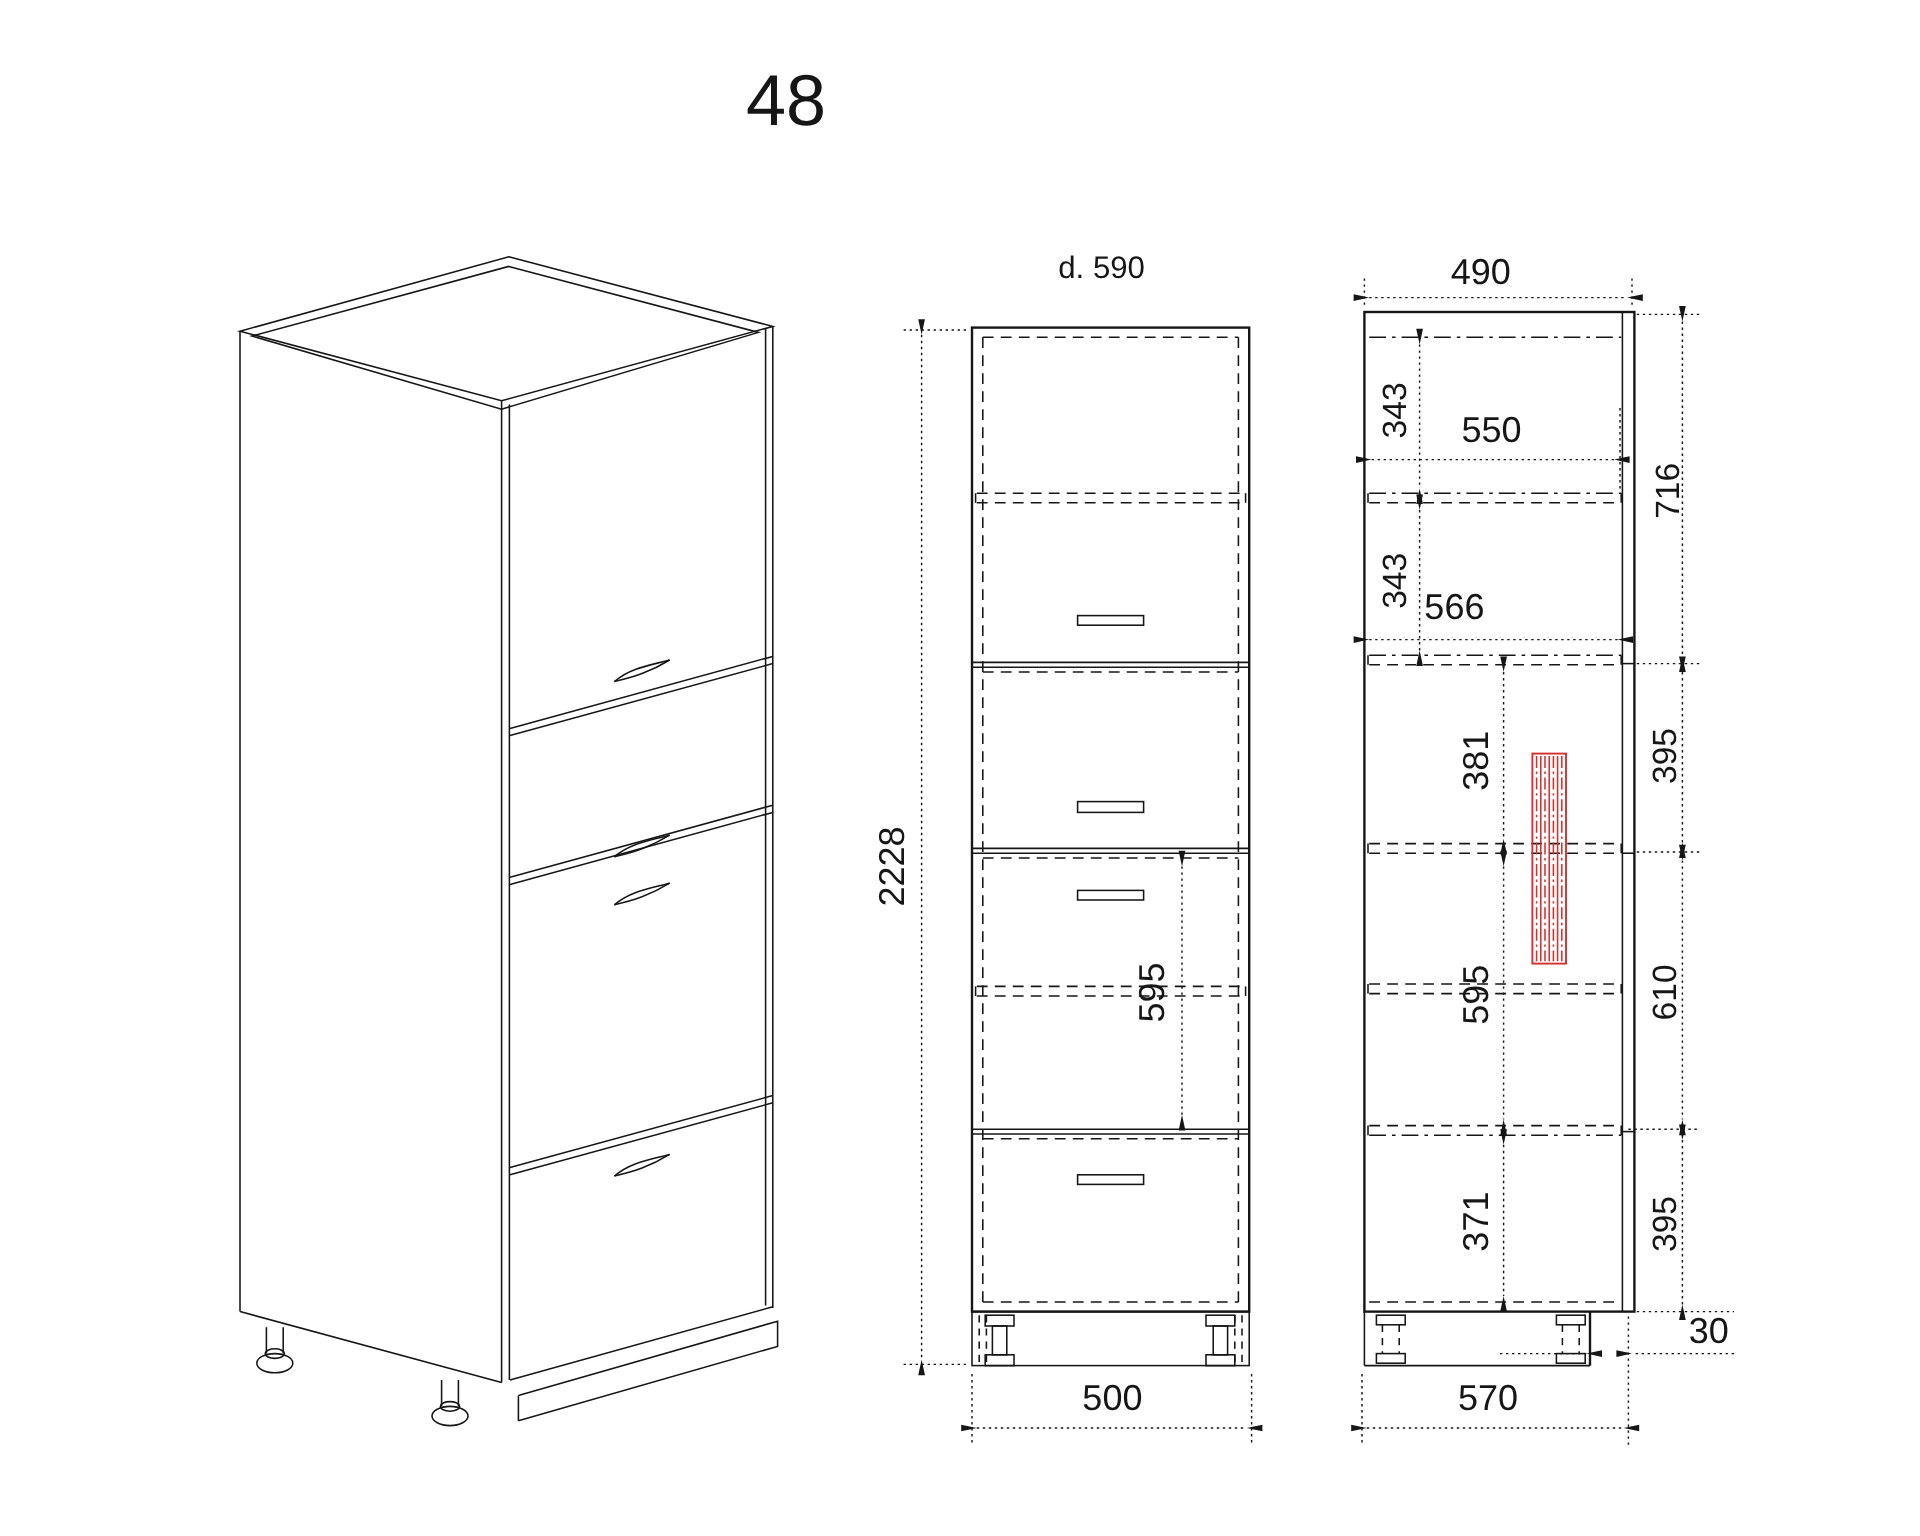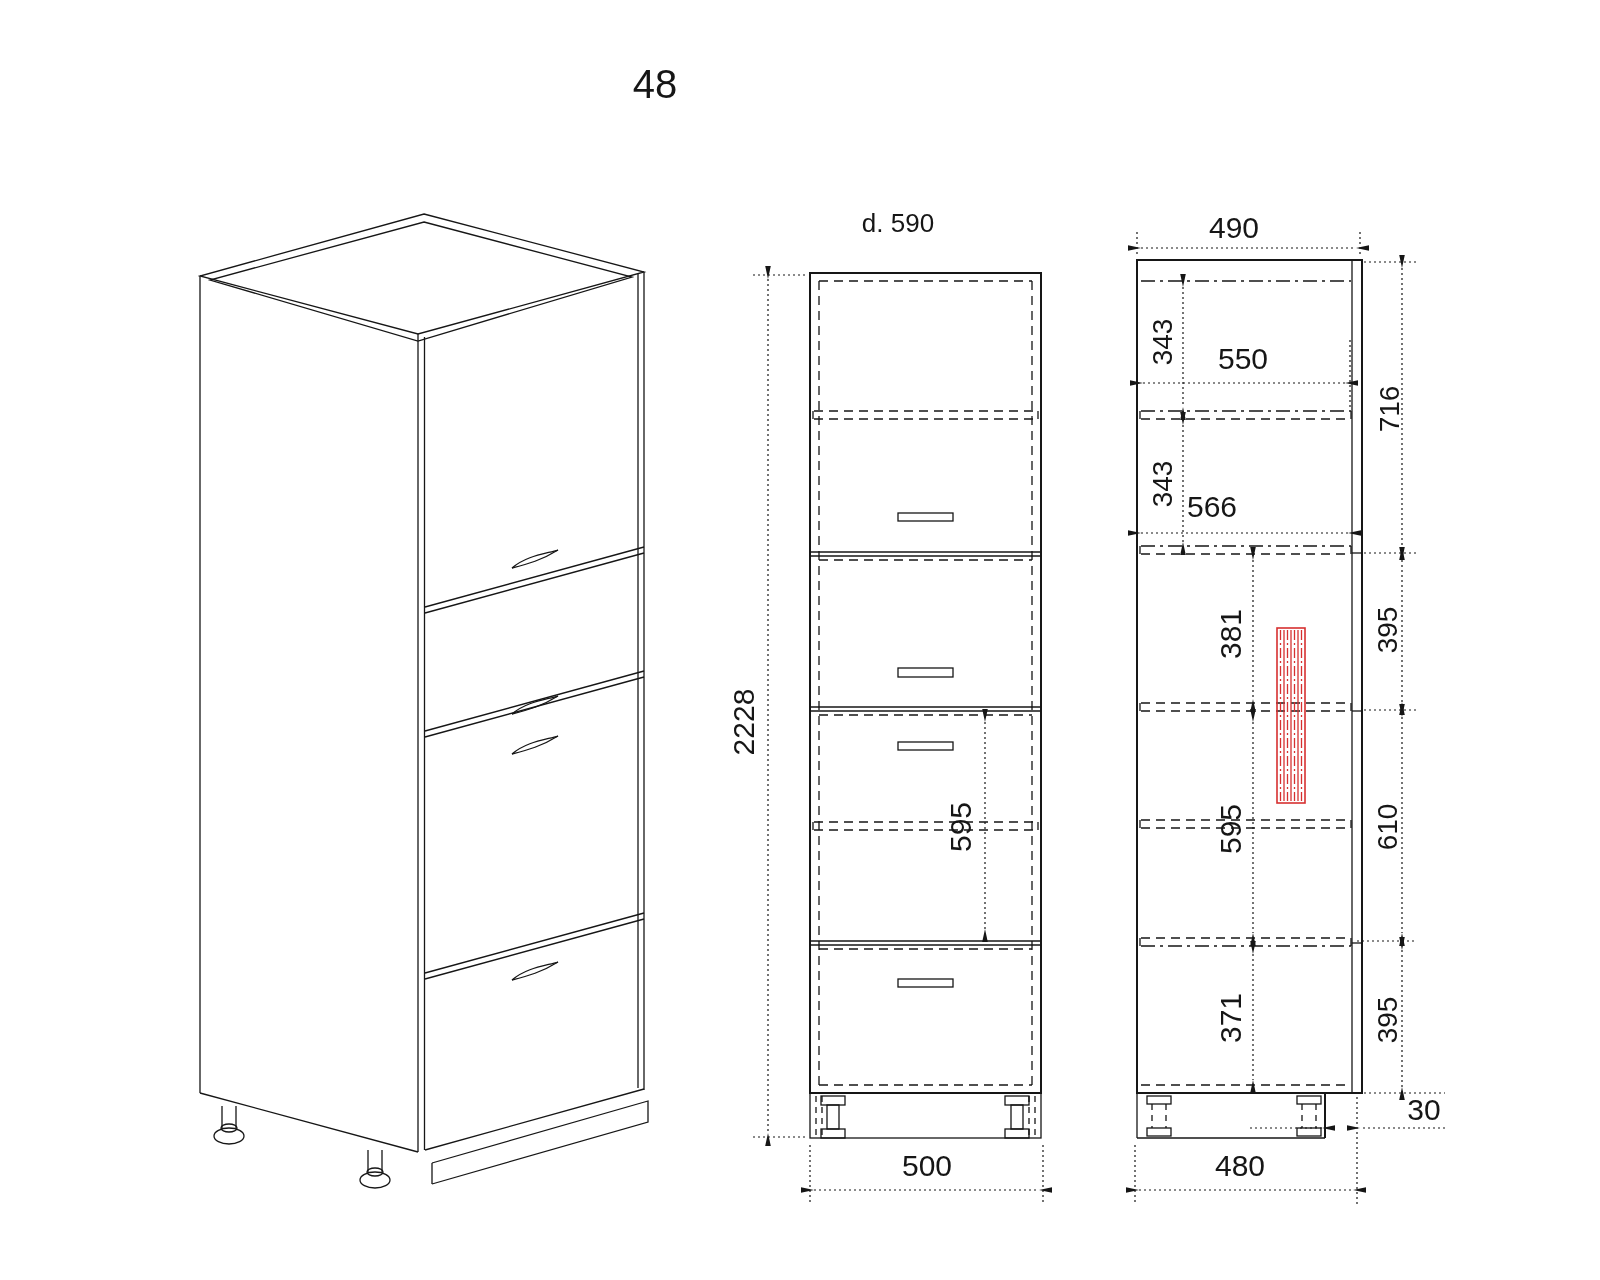--- a/index.html
+++ b/index.html
@@ -1,23 +1,23 @@
 <!DOCTYPE html>
 <html style="--line: #161616; --accent: #d63030;"><head>
 <meta charset="utf-8">
 <style>
   html,body{margin:0;padding:0;background:#ffffff;}
   #canvas{position:relative;width:1600px;height:1280px;background:#fff;overflow:hidden;
           font-family:"Liberation Sans", sans-serif;color:#111;}
   #drawing{position:absolute;left:0;top:0;}
   .lbl{position:absolute;white-space:nowrap;color:#161616;}
-  .title{font-size:40px;transform:translate(-50%,-50%);}
+  .title{font-size:60px;transform:translate(-50%,-50%);}
   .dim{font-size:30px;transform:translate(-50%,-50%);}
   .dim.rot{transform:translate(-50%,-50%) rotate(-90deg);}
-  .note{font-size:26px;transform:translate(-50%,-50%);}
+  .note{font-size:26px;transform:translate(-50%,-50%);margin-left:20px;}
   .dim.small{font-size:28px;}
 </style>
 </head>
 <body>
 
 <div id="canvas">
 
   <svg id="drawing" width="1600" height="1280" viewBox="0 0 1600 1280">
     <defs>
       <marker id="arr" markerUnits="userSpaceOnUse" markerWidth="14" markerHeight="8" refX="0.5" refY="4" orient="auto-start-reverse">
@@ -249,15 +249,15 @@
   <div class="lbl dim" style="left:1243px;top:359px;">550</div>
   <div class="lbl dim rot small" style="left:1163px;top:484px;">343</div>
   <div class="lbl dim" style="left:1212px;top:507px;">566</div>
   <div class="lbl dim rot" style="left:1231px;top:634px;">381</div>
   <div class="lbl dim rot" style="left:1231px;top:829px;">595</div>
   <div class="lbl dim rot" style="left:1231px;top:1018px;">371</div>
   <div class="lbl dim rot small" style="left:1390px;top:409px;">716</div>
   <div class="lbl dim rot small" style="left:1388px;top:630px;">395</div>
   <div class="lbl dim rot small" style="left:1388px;top:827px;">610</div>
   <div class="lbl dim rot small" style="left:1388px;top:1020px;">395</div>
-  <div class="lbl dim" style="left:1240px;top:1166px;">480</div>
+  <div class="lbl dim" style="left:1240px;top:1166px;">570</div>
   <div class="lbl dim" style="left:1424px;top:1110px;">30</div>
 </div>
 
 </body></html>

